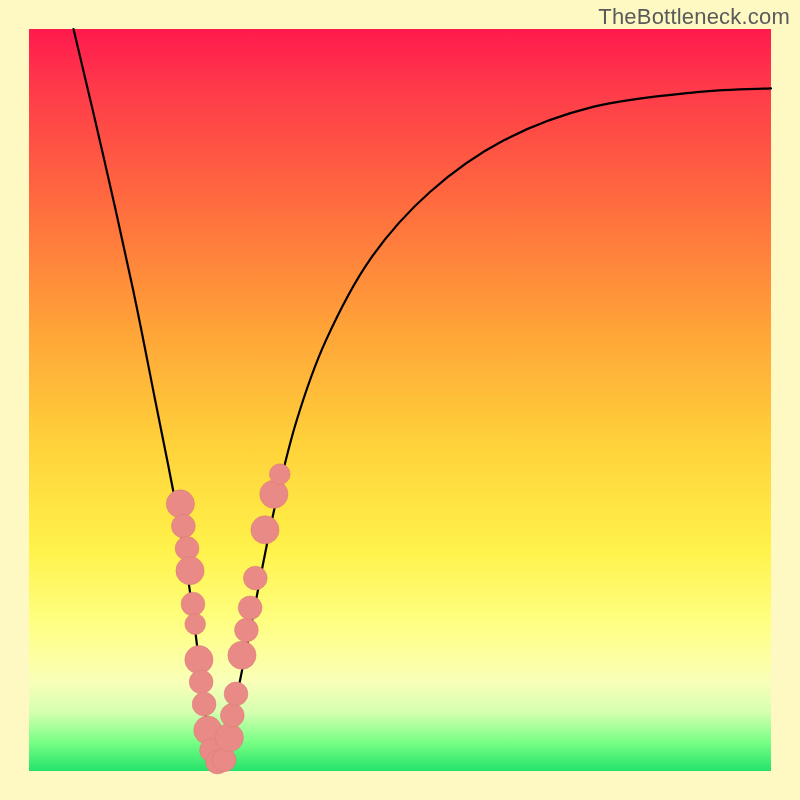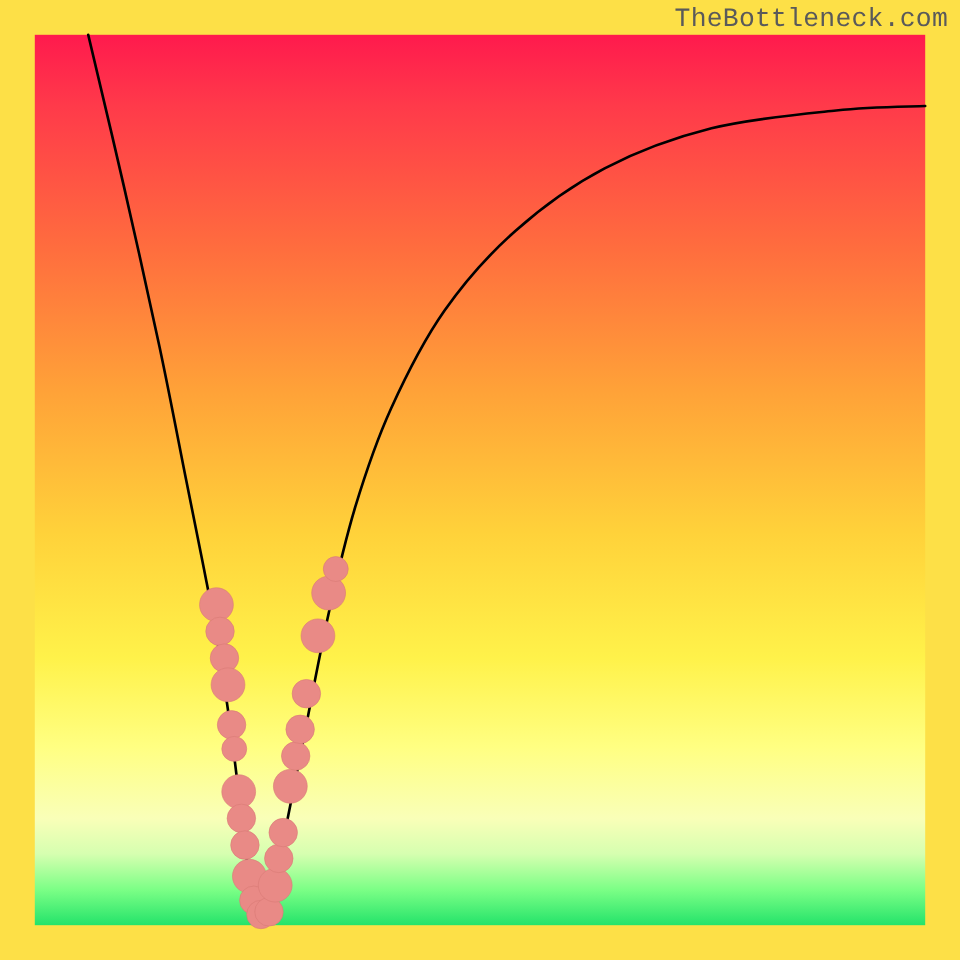--- a/index.html
+++ b/index.html
@@ -8,22 +8,21 @@
     width: 800px;
     height: 800px;
     overflow: hidden;
     background: #000;
     font-family: Arial, Helvetica, sans-serif;
   }
   .stage {
     position: relative;
     width: 800px;
     height: 800px;
-    background: #fde047;
-    font-family: Liberation Mono, monospace;
+    background: #fef9c3;
   }
   .plot-area {
     position: absolute;
     left: 29px;
     top: 29px;
     width: 742px;
     height: 742px;
     
     background: linear-gradient(
       to bottom,

